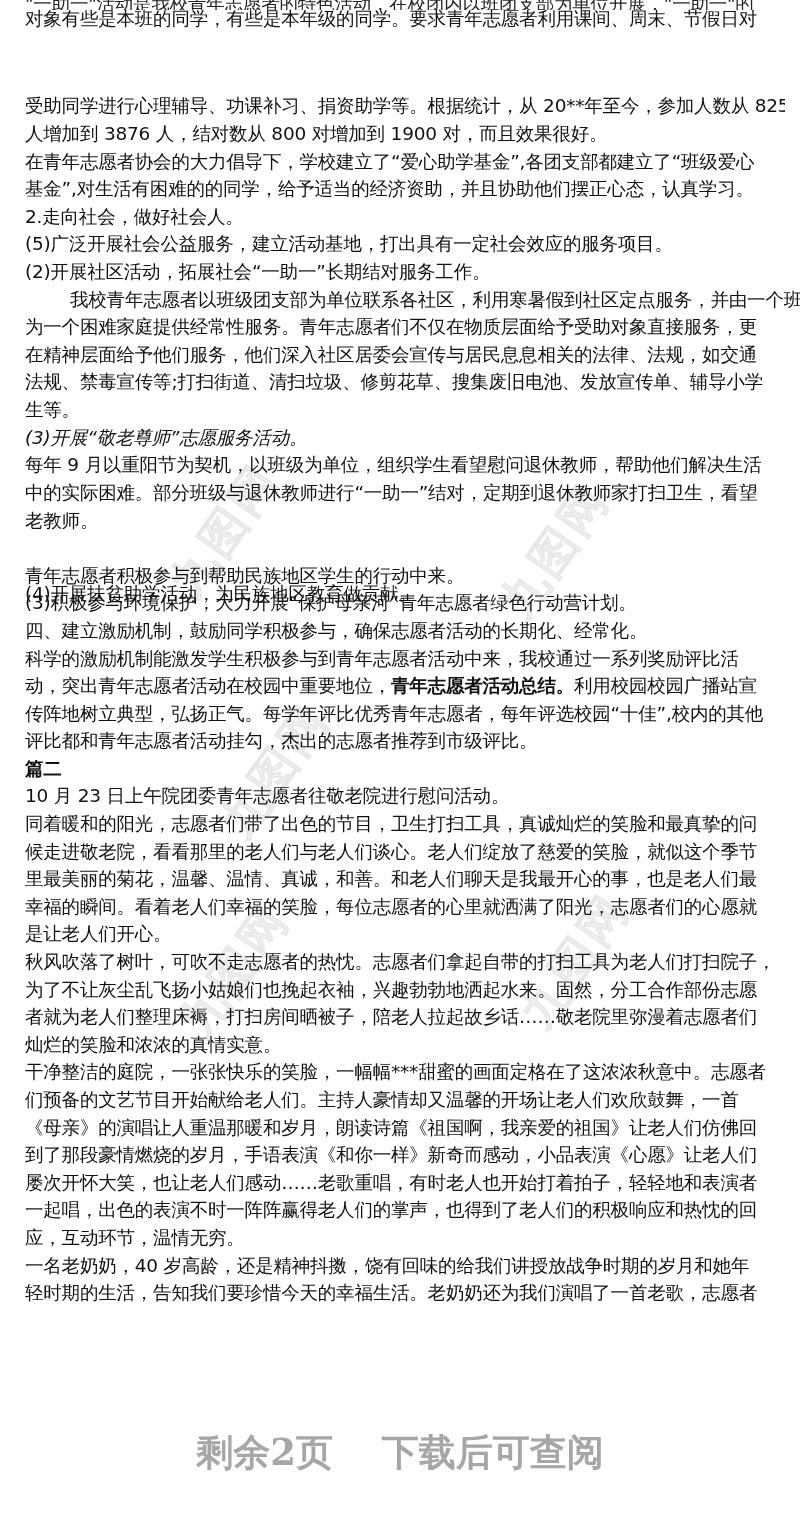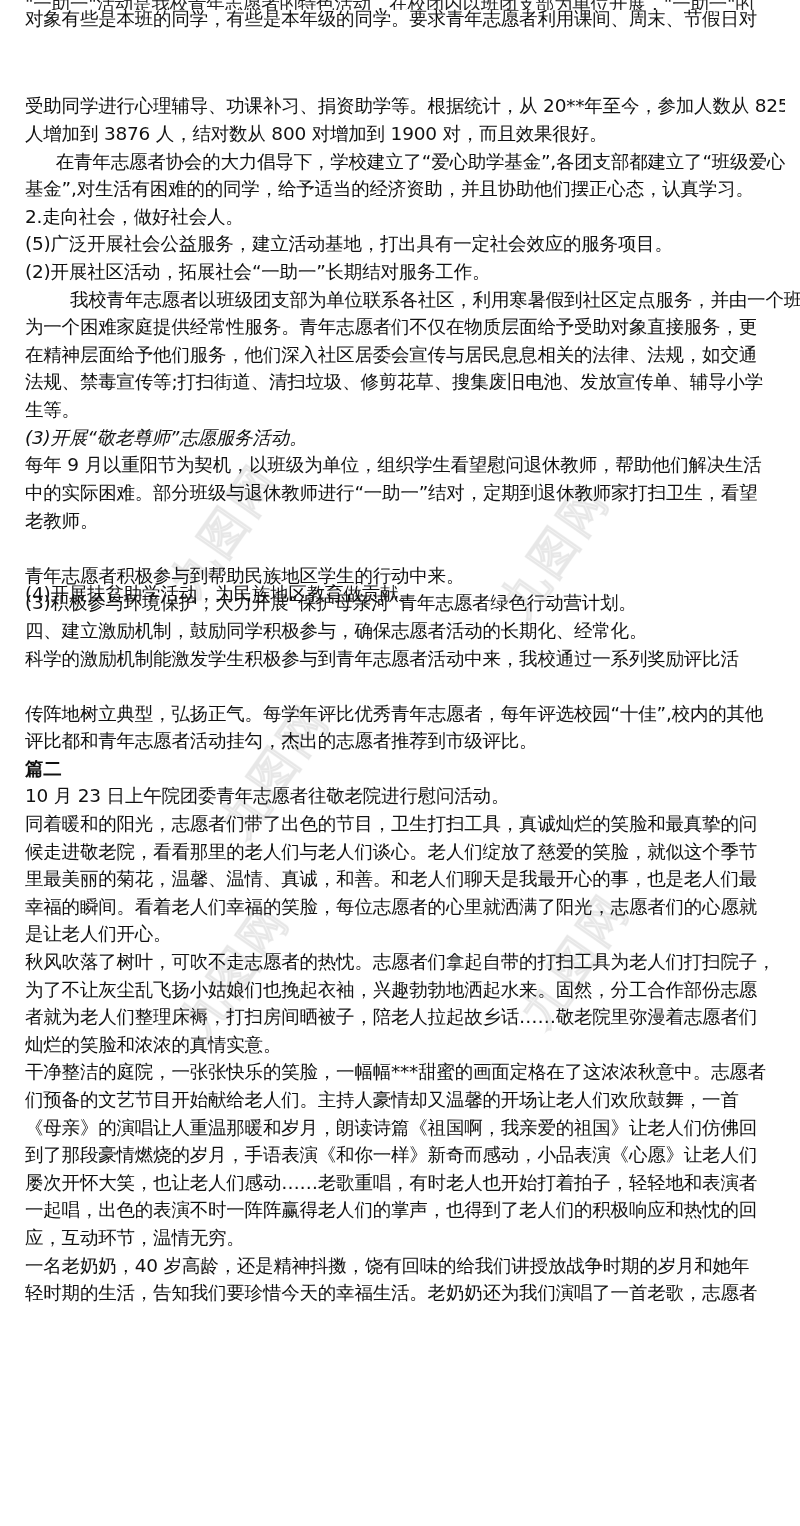--- a/index.html
+++ b/index.html
@@ -45,41 +45,44 @@
   <div class="watermark" style="left:500px; top:930px;">九图网</div>
 
   <div class="line clip-top">
     <span>"一助一"活动是我校青年志愿者的特色活动，在校团内以班团支部为单位开展，"一助一"的</span>
   </div>
 
   <div id="lines-a">
       <div class="line" style="top: 5px;">对象有些是本班的同学，有些是本年级的同学。要求青年志愿者利用课间、周末、节假日对</div>
       <div class="line" style="top: 92px;">受助同学进行心理辅导、功课补习、捐资助学等。根据统计，从 20**年至今，参加人数从 825</div>
       <div class="line" style="top: 120px;">人增加到 3876 人，结对数从 800 对增加到 1900 对，而且效果很好。</div>
-      <div class="line" style="top: 148px; text-align: right;">在青年志愿者协会的大力倡导下，学校建立了“爱心助学基金”,各团支部都建立了“班级爱心</div>
+      <div class="line" style="top: 148px;">在青年志愿者协会的大力倡导下，学校建立了“爱心助学基金”,各团支部都建立了“班级爱心</div>
       <div class="line" style="top: 175px;">基金”,对生活有困难的的同学，给予适当的经济资助，并且协助他们摆正心态，认真学习。</div>
       <div class="line" style="top: 203px;">2.走向社会，做好社会人。</div>
       <div class="line" style="top: 230px;">(5)广泛开展社会公益服务，建立活动基地，打出具有一定社会效应的服务项目。</div>
       <div class="line" style="top: 258px;">(2)开展社区活动，拓展社会“一助一”长期结对服务工作。</div>
       <div class="line" style="top: 286px; margin-left: 45px;">我校青年志愿者以班级团支部为单位联系各社区，利用寒暑假到社区定点服务，并由一个班</div>
       <div class="line" style="top: 313px;">为一个困难家庭提供经常性服务。青年志愿者们不仅在物质层面给予受助对象直接服务，更</div>
       <div class="line" style="top: 341px;">在精神层面给予他们服务，他们深入社区居委会宣传与居民息息相关的法律、法规，如交通</div>
       <div class="line" style="top: 368px;">法规、禁毒宣传等;打扫街道、清扫垃圾、修剪花草、搜集废旧电池、发放宣传单、辅导小学</div>
       <div class="line" style="top: 396px;">生等。</div>
       <div class="line" style="top: 424px; font-style: italic;">(3)开展“敬老尊师”志愿服务活动。</div>
       <div class="line" style="top: 451px;">每年 9 月以重阳节为契机，以班级为单位，组织学生看望慰问退休教师，帮助他们解决生活</div>
       <div class="line" style="top: 479px;">中的实际困难。部分班级与退休教师进行“一助一”结对，定期到退休教师家打扫卫生，看望</div>
       <div class="line" style="top: 507px;">老教师。</div>
       <div class="line" style="top: 534px; margin-top: 46px;">(4)开展扶贫助学活动，为民族地区教育做贡献。</div>
       <div class="line" style="top: 562px;">青年志愿者积极参与到帮助民族地区学生的行动中来。</div>
       <div class="line" style="top: 589px;">(3)积极参与环境保护，大力开展“保护母亲河”青年志愿者绿色行动营计划。</div>
       <div class="line" style="top: 617px;">四、建立激励机制，鼓励同学积极参与，确保志愿者活动的长期化、经常化。</div>
       <div class="line" style="top: 645px;">科学的激励机制能激发学生积极参与到青年志愿者活动中来，我校通过一系列奖励评比活</div>
     </div>
 
+  <div class="line" id="mixed-line" style="top: 672px;">
+    <span>动，突出青年志愿者活动在校园中重要地位，</span><b class="inline-bold">青年志愿者活动总结。</b><span>利用校园校园广播站宣</span>
+  </div>
 
   <div id="lines-b">
       <div class="line" style="top: 700px;">传阵地树立典型，弘扬正气。每学年评比优秀青年志愿者，每年评选校园“十佳”,校内的其他</div>
       <div class="line" style="top: 727px;">评比都和青年志愿者活动挂勾，杰出的志愿者推荐到市级评比。</div>
       <div class="line bold" style="top: 755px;">篇二</div>
       <div class="line" style="top: 782px;">10 月 23 日上午院团委青年志愿者往敬老院进行慰问活动。</div>
       <div class="line" style="top: 810px;">同着暖和的阳光，志愿者们带了出色的节目，卫生打扫工具，真诚灿烂的笑脸和最真挚的问</div>
       <div class="line" style="top: 838px;">候走进敬老院，看看那里的老人们与老人们谈心。老人们绽放了慈爱的笑脸，就似这个季节</div>
       <div class="line" style="top: 865px;">里最美丽的菊花，温馨、温情、真诚，和善。和老人们聊天是我最开心的事，也是老人们最</div>
       <div class="line" style="top: 893px;">幸福的瞬间。看着老人们幸福的笑脸，每位志愿者的心里就洒满了阳光，志愿者们的心愿就</div>
@@ -92,13 +95,17 @@
       <div class="line" style="top: 1086px;">们预备的文艺节目开始献给老人们。主持人豪情却又温馨的开场让老人们欢欣鼓舞，一首</div>
       <div class="line" style="top: 1114px;">《母亲》的演唱让人重温那暖和岁月，朗读诗篇《祖国啊，我亲爱的祖国》让老人们仿佛回</div>
       <div class="line" style="top: 1141px;">到了那段豪情燃烧的岁月，手语表演《和你一样》新奇而感动，小品表演《心愿》让老人们</div>
       <div class="line" style="top: 1169px;">屡次开怀大笑，也让老人们感动……老歌重唱，有时老人也开始打着拍子，轻轻地和表演者</div>
       <div class="line" style="top: 1196px;">一起唱，出色的表演不时一阵阵赢得老人们的掌声，也得到了老人们的积极响应和热忱的回</div>
       <div class="line" style="top: 1224px;">应，互动环节，温情无穷。</div>
       <div class="line" style="top: 1252px;">一名老奶奶，40 岁高龄，还是精神抖擞，饶有回味的给我们讲授放战争时期的岁月和她年</div>
       <div class="line" style="top: 1279px;">轻时期的生活，告知我们要珍惜今天的幸福生活。老奶奶还为我们演唱了一首老歌，志愿者</div>
     </div>
 
+  <div class="footer" style="color: rgb(166, 166, 166);">
+    <span>剩余2页</span>
+    <span>下载后可查阅</span>
+  </div>
 </div>
 
 </body></html>

